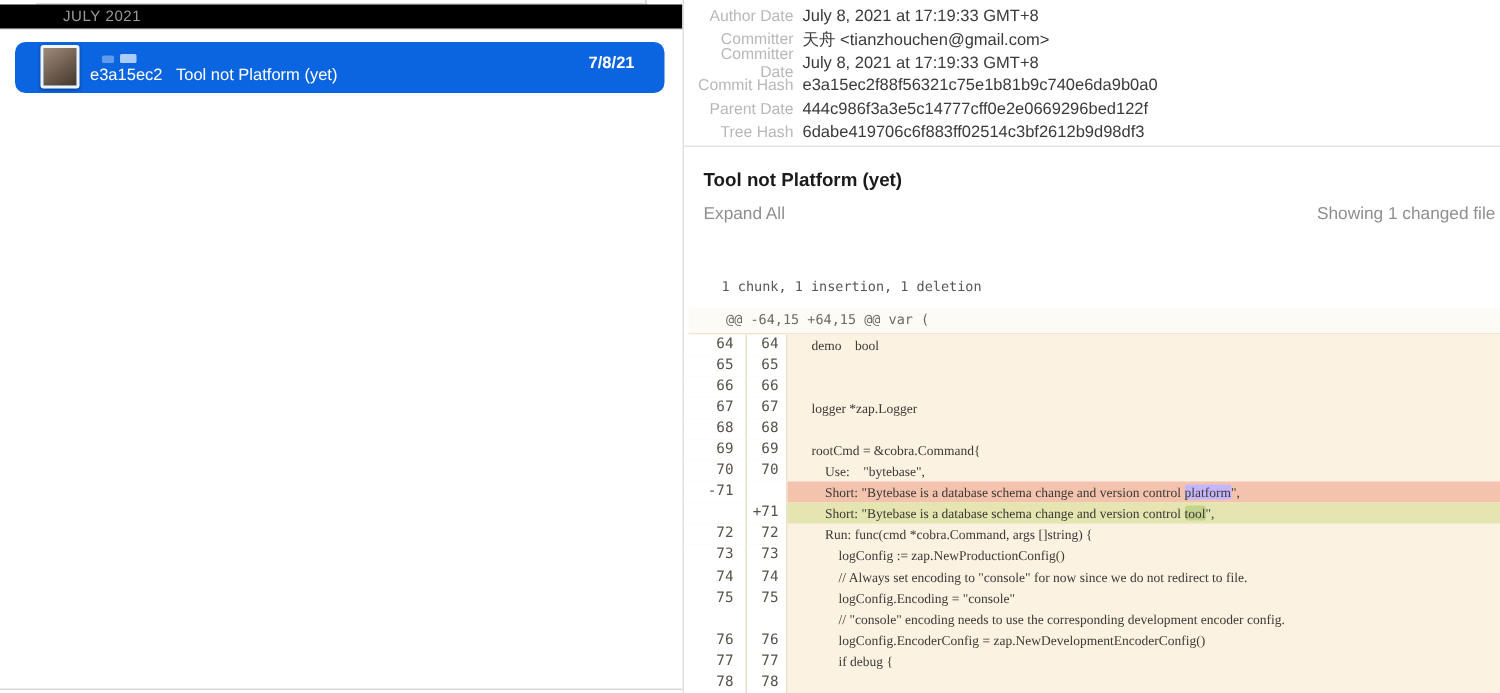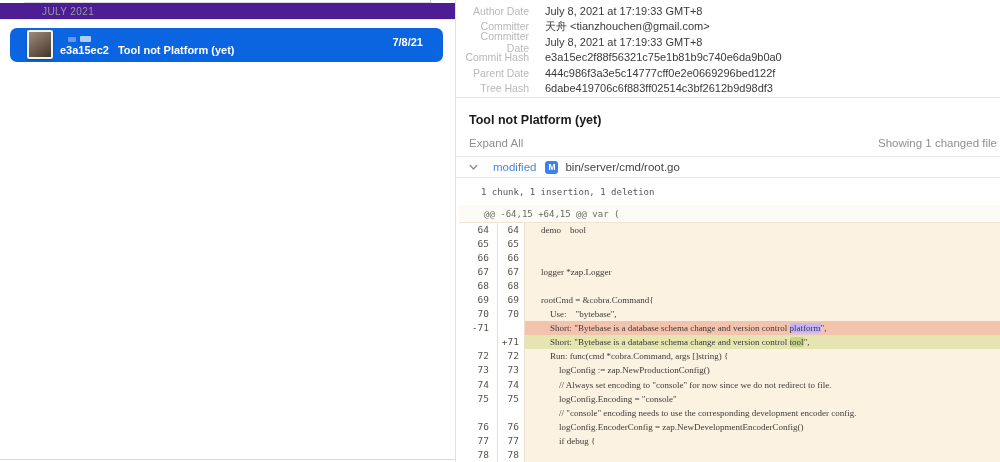--- a/index.html
+++ b/index.html
@@ -5,50 +5,50 @@
   * { margin:0; padding:0; box-sizing:border-box; }
   html,body { width:1000px; height:462px; overflow:hidden; background:#fff;
               font-family:"Liberation Sans", sans-serif; }
   .screen { position:relative; width:1000px; height:462px; background:#fff; overflow:hidden; }
 
   
   .left-panel { position:absolute; left:0; top:0; width:455px; height:462px; background:#fff; overflow:hidden; }
   .lp-topline { position:absolute; left:24px; right:6px; top:2px; height:1px; background:#dadada; }
   .lp-fragment { position:absolute; left:430px; top:-9px; width:34px; height:14px;
                  border:1px solid #cfcfcf; border-radius:4px; background:#fff; }
-  .section-header { position:absolute; left:0; top:3px; width:455px; height:17px; background:#4c1d95;
+  .section-header { position:absolute; left:0; top:3px; width:455px; height:17px; background:#000000;
                     border-bottom:1px solid #e7e7e7; color:#9a9a9a; font-size:10px; font-weight:500;
                     letter-spacing:.4px; line-height:17px; padding-left:42px; }
   .lp-bottomline { position:absolute; left:0; bottom:2px; width:455px; height:1px; background:#d8d8d8; }
 
   .commit-row { position:absolute; left:10px; top:28px; width:433px; height:34px;
                 background:#0b64e0; border-radius:7px; }
   .avatar { position:absolute; left:17px; top:2px; width:26px; height:29px;
             border:2px solid #f4f2ee; border-radius:2px;
             background:linear-gradient(145deg,#a08a7a 0%,#6d5c4e 55%,#413729 100%);
             box-shadow:0 1px 2px rgba(0,0,0,.35); }
   .chip1 { position:absolute; left:58px; top:9px; width:8px; height:5px; border-radius:1px;
            background:rgba(255,255,255,.35); }
   .chip2 { position:absolute; left:70px; top:8px; width:11px; height:6px; border-radius:1px;
            background:rgba(190,215,255,.9); }
-  .commit-line { position:absolute; left:50px; top:16px; color:#fff; font-size:11px; font-weight:700;
+  .commit-line { position:absolute; left:50px; top:16px; color:#fff; font-size:11px; font-weight:400;
                  white-space:nowrap; }
   .commit-line .hash { margin-right:9px; }
   .commit-date { position:absolute; right:20px; top:8px; color:#fff; font-size:11px; font-weight:600; }
 
   
   .v-divider { position:absolute; left:455px; top:0; width:1px; height:462px; background:#e0e0e0; }
 
   
   .right-panel { position:absolute; left:456px; top:0; width:544px; height:462px; background:#fff; overflow:hidden; }
 
   .meta { position:absolute; left:0; top:3px; width:544px; }
   .meta-row { display:flex; height:15.5px; align-items:center; }
   .meta-label { width:73px; text-align:right; color:#b8b8b8; font-size:10.5px; flex:none; }
-  .meta-value { margin-left:16px; color:#3a3a3a; font-size:11px; white-space:nowrap; }
+  .meta-value { margin-left:6px; color:#3a3a3a; font-size:11px; white-space:nowrap; }
   .h-div1 { position:absolute; left:0; top:97px; width:544px; height:1px; background:#e4e4e4; }
 
   .commit-title { position:absolute; left:13px; top:113px; color:#1b1b1b; font-size:12.5px; font-weight:700; }
   .expand-all { position:absolute; left:13px; top:137px; color:#8f8f8f; font-size:11.5px; cursor:default; }
   .changes-summary { position:absolute; left:422px; top:137px; color:#8f8f8f; font-size:11.5px; white-space:nowrap; }
 
   .file-row { position:absolute; left:0; top:156px; width:544px; height:22px;
               border-top:1px solid #e8e8e8; border-bottom:1px solid #e8e8e8;
               display:flex; align-items:center; }
   .chev { margin-left:12px; width:11px; height:11px; flex:none; }
@@ -129,28 +129,20 @@
         <span class="meta-value">6dabe419706c6f883ff02514c3bf2612b9d98df3</span>
       </div>
     </div>
     <div class="h-div1"></div>
 
     <div class="commit-title">Tool not Platform (yet)</div>
 
     <div class="expand-all">Expand All</div>
     <div class="changes-summary">Showing 1 changed file with 1 add</div>
 
-    <div class="file-row">
-      <svg class="chev" viewBox="0 0 11 11">
-        <path d="M2.2 3.6 L5.5 7 L8.8 3.6" fill="none" stroke="#8f8f8f" stroke-width="1.4" stroke-linecap="round" stroke-linejoin="round"></path>
-      </svg>
-      <span class="file-status">modified</span>
-      <span class="file-badge">M</span>
-      <span class="file-path">bin/server/cmd/root.go</span>
-    </div>
 
     <div class="chunk-line mono">1 chunk, 1 insertion, 1 deletion</div>
 
     <div class="hunk-band">
       <div class="hunk-text mono">@@ -64,15 +64,15 @@ var (</div>
     </div>
 
     <div class="diff">
         <div class="drow context">
           <span class="ln ln1">64</span>

